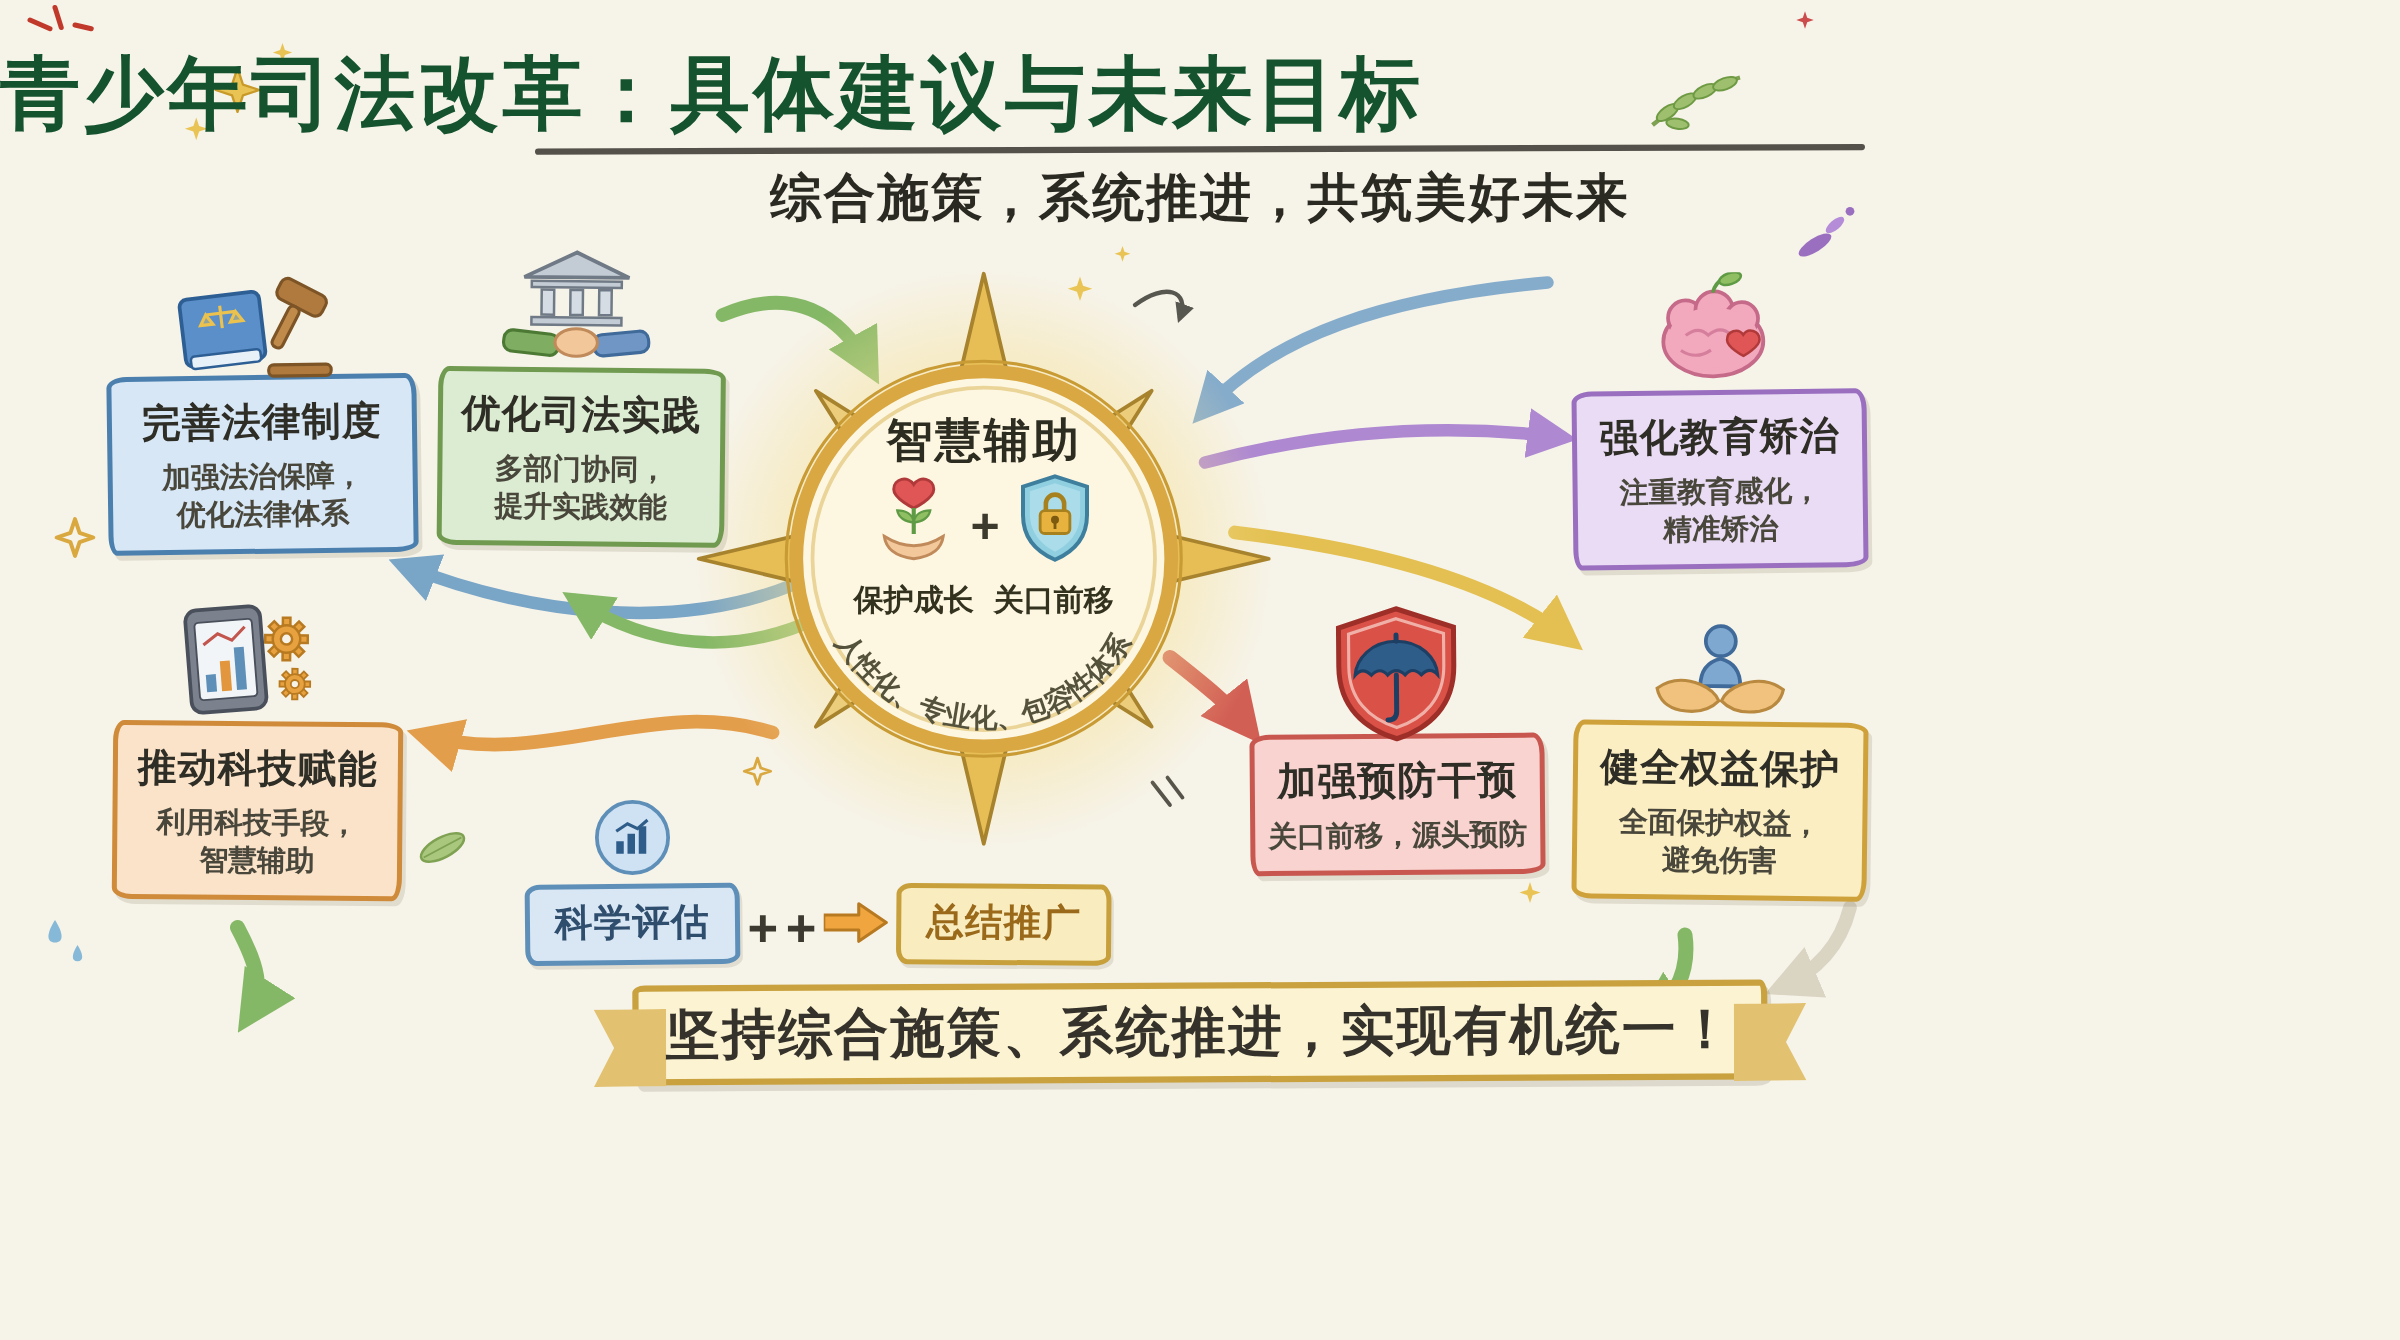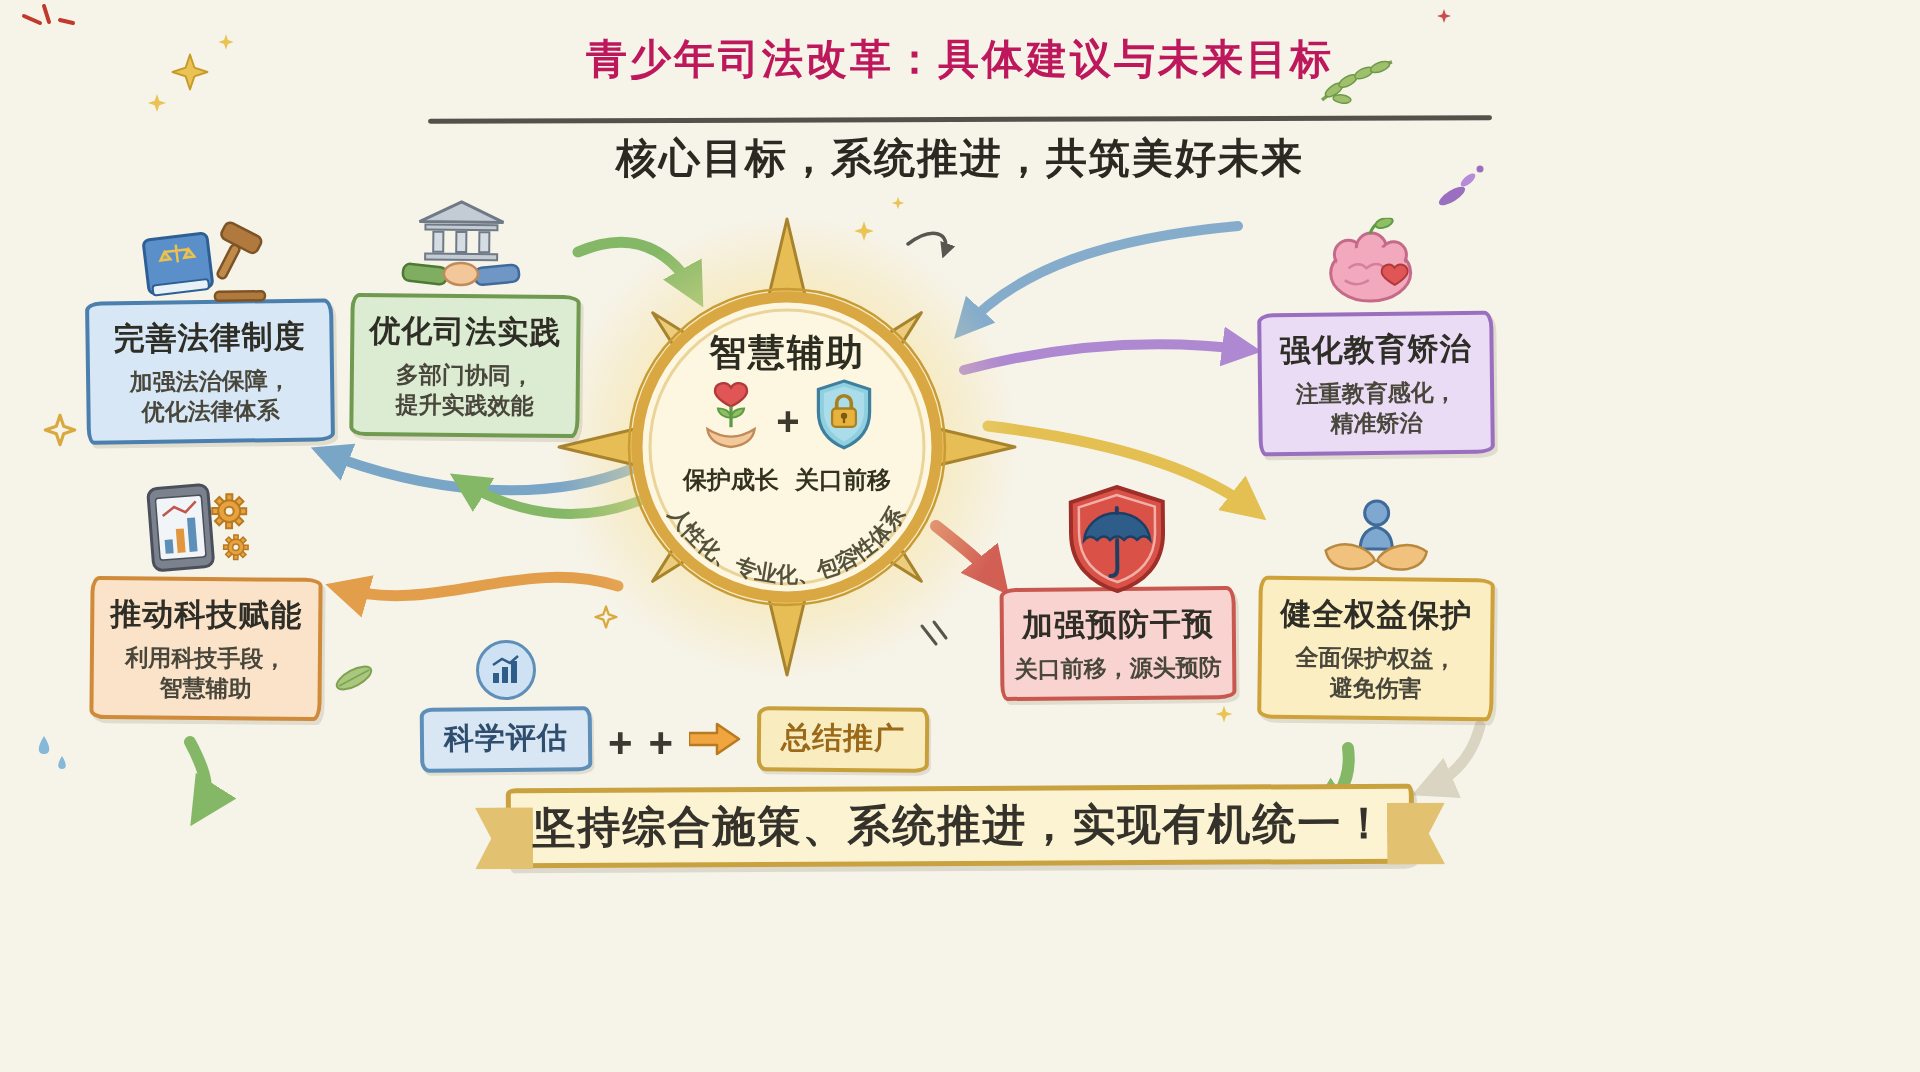--- a/index.html
+++ b/index.html
@@ -1,21 +1,21 @@
 <!DOCTYPE html>
 <html><head>
 <meta charset="utf-8">
 <style>
   *{margin:0;padding:0;box-sizing:border-box;}
   html,body{width:1920px;height:1072px;}
   body{font-family:"Liberation Sans","DejaVu Sans",sans-serif;background:#efece0;}
   .canvas{position:relative;width:1920px;height:1072px;background:#f6f3e9;overflow:hidden;color:#2e2d26;}
 
   
-  .title{position:absolute;top:32px;left:0;width:100%;text-align:center;font-size:41px;font-weight:900;letter-spacing:3px;color:#be185d;z-index:2;}
+  .title{position:absolute;top:32px;left:0;width:100%;font-size:64px;font-weight:900;letter-spacing:3px;color:#14532d;z-index:2;}
   .title-underline{position:absolute;top:117px;left:50%;transform:translateX(-50%) rotate(-0.2deg);width:1064px;height:5px;background:#53514a;border-radius:4px;z-index:2;}
   .subtitle{position:absolute;top:131px;left:0;width:100%;text-align:center;font-size:41px;font-weight:900;letter-spacing:2px;color:#2b2a22;z-index:2;}
 
   
   .layer{position:absolute;left:0;top:0;z-index:1;}
 
   
   .card{position:absolute;z-index:2;}
   .card-icon{position:absolute;z-index:3;}
   .card-box{position:relative;border:4px solid;padding:13px 8px 12px;text-align:center;box-shadow:3px 4px 0 rgba(110,100,70,.16);}
@@ -27,21 +27,21 @@
   
   .compass{position:absolute;left:552px;top:212px;width:470px;height:470px;z-index:2;}
   .compass-svg{position:absolute;left:0;top:0;}
   .compass-title{position:absolute;top:116px;left:0;width:100%;text-align:center;font-size:37px;font-weight:900;color:#2d2c20;letter-spacing:2px;}
   .compass-icons{position:absolute;top:162px;left:0;width:100%;display:flex;justify-content:center;align-items:center;gap:12px;}
   .compass-plus{font-size:40px;font-weight:900;color:#3c3a2c;margin-top:14px;}
   .compass-labels{position:absolute;top:252px;left:0;width:100%;display:flex;justify-content:center;gap:16px;font-size:24px;font-weight:800;color:#33321f;}
   svg text{font-family:"Liberation Sans","DejaVu Sans",sans-serif;}
 
   
-  .process-row{position:absolute;left:420px;top:640px;display:flex;align-items:flex-end;gap:16px;z-index:2;}
+  .process-row{position:absolute;left:420px;top:640px;display:flex;align-items:flex-end;gap:6px;z-index:2;}
   .step{display:flex;flex-direction:column;align-items:center;gap:7px;}
   .step-badge{width:60px;height:60px;border-radius:50%;border:3px solid;display:flex;align-items:center;justify-content:center;}
   .badge-blue{background:#cfe2f3;border-color:#5e8fb8;}
   .badge-green{background:#d9e8cc;border-color:#6f9a52;}
   .badge-pink{background:#f8d7d4;border-color:#c2554d;}
   .pill{border:4px solid;border-radius:12px 8px 14px 9px / 9px 13px 8px 12px;padding:7px 20px 9px;font-size:30px;font-weight:900;letter-spacing:1px;box-shadow:2px 3px 0 rgba(110,100,70,.15);}
   .plus{font-size:42px;font-weight:900;color:#3c3a30;margin-bottom:8px;line-height:1;}
   .flow-arrow{margin-bottom:12px;}
 
   
@@ -50,21 +50,21 @@
   .banner::after{content:"";position:absolute;right:-36px;top:14px;width:58px;height:62px;background:#e2c271;z-index:-1;clip-path:polygon(0 0,100% 0,72% 50%,100% 100%,0 100%);}
   .banner-text{font-size:43px;font-weight:900;letter-spacing:2px;}
 </style>
 </head>
 <body>
 
 <div class="canvas">
 
   <div class="title">青少年司法改革：具体建议与未来目标</div>
   <div class="title-underline"></div>
-  <div class="subtitle">核心目标，系统推进，共筑美好未来</div>
+  <div class="subtitle">综合施策，系统推进，共筑美好未来</div>
 
   <svg class="layer" width="1920" height="1072" viewBox="0 0 1920 1072">
     <defs>
       <marker id="ah-green" viewBox="0 0 10 10" refX="7" refY="5" markerWidth="4" markerHeight="4" orient="auto">
           <path d="M0 0 L10 5 L0 10 Z" fill="#7cb45b"></path>
         </marker>
       <marker id="ah-teal" viewBox="0 0 10 10" refX="7" refY="5" markerWidth="4" markerHeight="4" orient="auto">
           <path d="M0 0 L10 5 L0 10 Z" fill="#7da7c9"></path>
         </marker>
       <marker id="ah-purple" viewBox="0 0 10 10" refX="7" refY="5" markerWidth="4" markerHeight="4" orient="auto">

